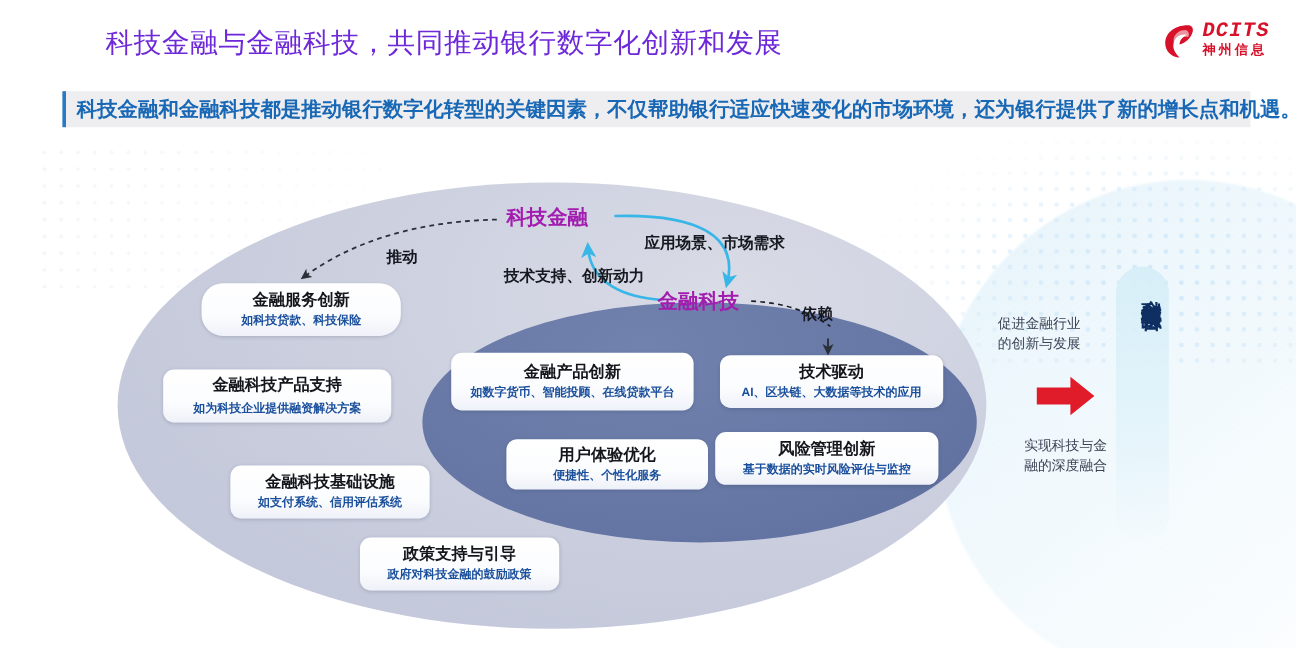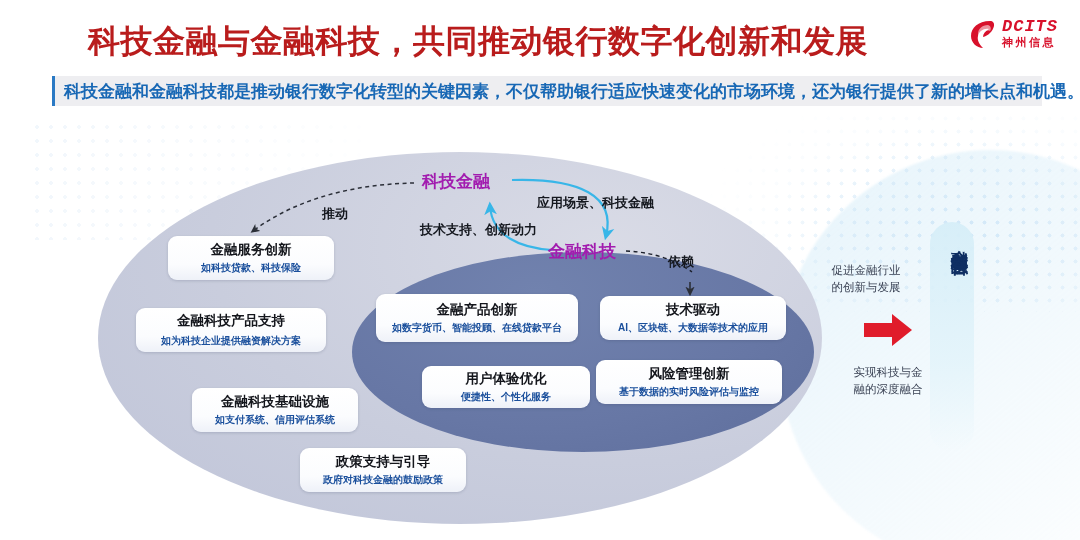--- a/index.html
+++ b/index.html
@@ -47,22 +47,22 @@
     pointer-events: none;
   }
 
   
   .header {
     position: absolute; top: 0; left: 0; width: 1080px; height: 66px;
   }
   .title {
     position: absolute;
     left: 88px; top: 20px;
-    font-size: 32px; font-weight: bold;
-    color: #b91c1c;
+    font-size: 23px; font-weight: normal;
+    color: #6d28d9;
     letter-spacing: 0.5px;
     white-space: nowrap;
   }
   .logo-wrap {
     position: absolute; right: 22px; top: 18px;
     display: flex; align-items: center; gap: 6px;
   }
   .logo-mark { width: 26px; height: 30px; }
   .logo-text { display: flex; flex-direction: column; line-height: 1; font-family: Liberation Mono, monospace; }
   .logo-en {
@@ -120,21 +120,21 @@
   .card-title {
     font-size: 13.5px; font-weight: bold; color: #14161c;
     line-height: 1.25; white-space: nowrap;
   }
   .card-sub {
     font-size: 10px; font-weight: bold; color: #1a4f9c;
     line-height: 1.3; margin-top: 2px; white-space: nowrap;
   }
 
   
-  .c-fsi   { left: 168px; top: 236px; width: 166px; height: 44px; }
+  .c-fsi   { left: 168px; top: 236px; width: 166px; height: 44px; border-radius: 18px; }
   .c-fpsup { left: 136px; top: 308px; width: 190px; height: 44px; justify-content: space-between; }
   .c-infra { left: 192px; top: 388px; width: 166px; height: 44px; }
   .c-policy{ left: 300px; top: 448px; width: 166px; height: 44px; }
 
   
   .c-prod  { left: 376px; top: 294px; width: 202px; height: 48px; }
   .c-tech  { left: 600px; top: 296px; width: 186px; height: 44px; }
   .c-ux    { left: 422px; top: 366px; width: 168px; height: 42px; }
   .c-risk  { left: 596px; top: 360px; width: 186px; height: 44px; }
 
@@ -248,21 +248,21 @@
 
     <path d="M552,250 C520,248 492,236 490,206" fill="none" stroke="#38b6e8" stroke-width="2.2" marker-end="url(#ah-cyan)"></path>
 
     <path d="M690,282 L690,293" fill="none" stroke="#2b2f38" stroke-width="1.6" marker-end="url(#ah-dark)"></path>
   </svg>
 
   <div class="label-kjjr">科技金融</div>
   <div class="label-jrkj">金融科技</div>
 
   <div class="label-dark l-tuidong">推动</div>
-  <div class="label-dark l-scene">应用场景、科技金融</div>
+  <div class="label-dark l-scene">应用场景、市场需求</div>
   <div class="label-dark l-support">技术支持、创新动力</div>
   <div class="label-dark l-yilai">依赖</div>
 
   <div class="card c-fsi">
     <div class="card-title">金融服务创新</div>
     <div class="card-sub">如科技贷款、科技保险</div>
   </div>
   <div class="card c-fpsup">
     <div class="card-title">金融科技产品支持</div>
     <div class="card-sub">如为科技企业提供融资解决方案</div>

